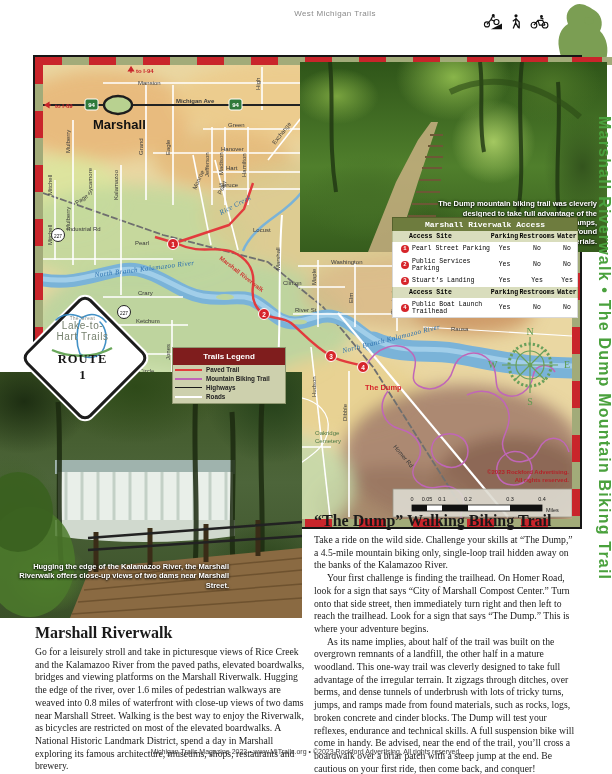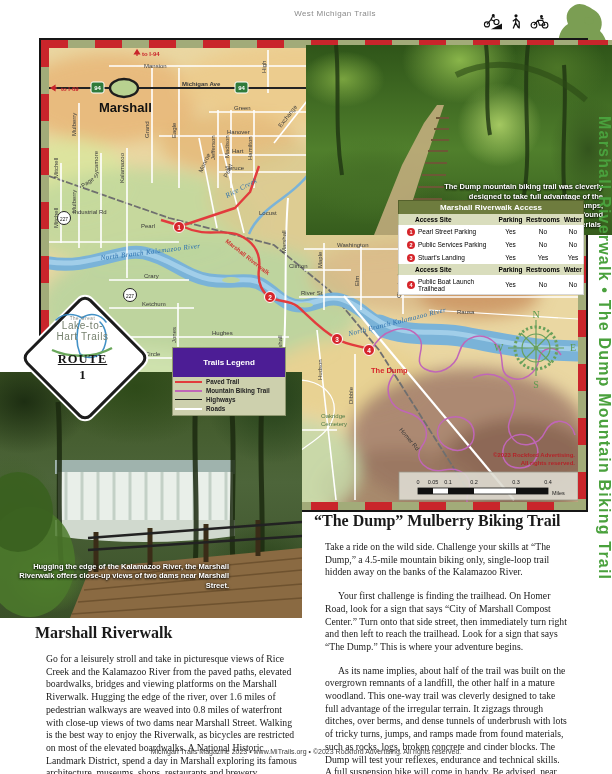--- a/index.html
+++ b/index.html
@@ -5,21 +5,21 @@
   html,body{margin:0;padding:0;background:#e8e8e8;}
   #page{position:relative;width:612px;height:774px;background:#fff;overflow:hidden;
         font-family:"Liberation Sans",sans-serif;}
   
   .hdr-title{position:absolute;top:9px;left:0;width:612px;text-align:center;
              font-size:8px;color:#8a8a8a;letter-spacing:.4px;padding-left:29px;}
   .hdr-icons{position:absolute;top:14px;left:483px;display:flex;gap:7px;}
   .hdr-icons svg{display:block;}
   .mi-state{position:absolute;top:2px;left:541px;}
   
-  #map-frame{position:absolute;left:35px;top:40px;width:545px;height:470px;outline:2px solid #161616;margin-left:6px;}
+  #map-frame{position:absolute;left:35px;top:57px;width:545px;height:470px;outline:2px solid #161616;}
   .strip{position:absolute;background:repeating-linear-gradient(90deg,#c9252b 0 27px,#a2ab79 27px 54px);}
   .strip.v{background:repeating-linear-gradient(180deg,#c9252b 0 27px,#a2ab79 27px 54px);}
   .strip.bt{top:0;left:0;width:577px;height:8px;}
   .strip.bb{bottom:0;left:0;right:0;height:8px;}
   .strip.bl{left:0;top:0;bottom:0;width:8px;}
   .strip.br{right:0;top:0;bottom:0;width:8px;}
   #map-svg{position:absolute;left:8px;top:8px;}
   .lbl{font-size:6px;fill:#3a3a3a;}
   .lblb{font-size:6px;fill:#3a3a3a;font-weight:bold;}
   .river-lbl{font-family:"Liberation Serif",serif;font-style:italic;font-size:7px;fill:#2a6fae;letter-spacing:.4px;}
@@ -38,66 +38,66 @@
       radial-gradient(55px 75px at 92% 55%,#33541d,transparent 70%),
       radial-gradient(90px 60px at 22% 72%,#456f26,transparent 72%),
       radial-gradient(60px 60px at 63% 42%,#a4c861,transparent 70%),
       radial-gradient(70px 50px at 40% 90%,#33551c,transparent 72%),
       linear-gradient(180deg,#2f5519,#507f2c 55%,#365c1d);}
   #photo-dump svg{position:absolute;left:0;top:0;}
   .cap{position:absolute;color:#fff;font-weight:bold;font-size:7.5px;line-height:1.25;
        text-shadow:0 1px 2px rgba(0,0,0,.95),0 0 3px rgba(0,0,0,.7);}
   #dump-cap{right:10px;bottom:6px;width:160px;text-align:right;}
   
-  #tables{position:absolute;left:357px;top:160px;width:186px;font-size:6.5px;z-index:4;}
+  #tables{position:absolute;left:357px;top:160px;width:186px;font-size:6.5px;z-index:4;font-family:Liberation Mono, monospace;}
   .tbl-title{background:#6e7c3e;color:#fff;font-weight:bold;font-size:8px;text-align:center;
              padding:2px 0;border:1px solid #55612c;border-bottom:none;}
   .tbl-cols,.tbl-row{display:grid;grid-template-columns:97px 29px 36px 24px;align-items:center;}
   .tbl-cols{background:#d9ddbd;font-weight:bold;padding:2px 0;border-left:1px solid #b9bf95;border-right:1px solid #b9bf95;}
   .tbl-row{background:#fff;padding:2.5px 0;border-left:1px solid #d8d8d8;border-right:1px solid #d8d8d8;}
   .tbl-row:last-child{border-bottom:1px solid #d8d8d8;}
   .c-site{padding-left:8px;display:flex;align-items:center;gap:3px;}
   .c-mid{text-align:center;}
   .num{display:inline-block;width:8px;height:8px;border-radius:50%;background:#d6252b;color:#fff;
        font-size:5.5px;font-weight:bold;text-align:center;line-height:8px;flex:0 0 8px;}
   
   #legend{position:absolute;left:172px;top:347px;width:112px;z-index:5;border:1px solid #8f9870;
           background:#cdd0ad;}
-  .leg-title{background:#4c1d95;color:#fff;font-weight:bold;font-size:8px;text-align:center;padding:10px 0;}
+  .leg-title{background:#7f1d1d;color:#fff;font-weight:bold;font-size:8px;text-align:center;padding:4px 0;}
   .leg-item{display:flex;align-items:center;height:9px;font-size:6.3px;font-weight:bold;color:#222;}
   .leg-line{width:27px;height:0;border-top-style:solid;margin:0 4px 0 2px;flex:0 0 27px;}
   
   #logo-diamond{position:absolute;left:39px;top:312px;width:86px;height:86px;background:#fff;
     border:3px solid #1c1c1c;border-radius:9px;transform:rotate(45deg);z-index:6;
     box-shadow:0 0 0 2px #fff;}
   #logo-content{position:absolute;left:20px;top:316px;width:125px;text-align:center;z-index:7;}
   #logo-content .mi-out{position:absolute;left:30px;top:-12px;opacity:.9;}
   .logo-tag{font-size:4.5px;color:#7e837a;letter-spacing:.6px;position:relative;}
   .logo-l1,.logo-l2{font-size:10px;color:#76816f;letter-spacing:.6px;position:relative;line-height:1.08;}
   .logo-route{font-family:"Liberation Serif",serif;font-weight:bold;font-size:12.5px;color:#161616;
-              letter-spacing:1px;position:relative;margin-top:9px;text-decoration:underline;}
+              letter-spacing:1px;position:relative;margin-top:9px;}
   .logo-num{font-family:"Liberation Serif",serif;font-weight:bold;font-size:13px;color:#161616;position:relative;}
   
   #photo-river{position:absolute;left:0;top:372px;width:302px;height:246px;overflow:hidden;z-index:3;
     background:
       radial-gradient(90px 70px at 8% 12%,#1d2e12,transparent 75%),
       radial-gradient(120px 80px at 45% 6%,#2e4a19,transparent 72%),
       radial-gradient(90px 90px at 90% 10%,#24401a,transparent 75%),
       radial-gradient(70px 90px at 4% 60%,#3c5d22,transparent 72%),
       radial-gradient(60px 50px at 16% 84%,#57852f,transparent 70%),
       radial-gradient(80px 60px at 88% 78%,#2c451c,transparent 75%),
       linear-gradient(180deg,#3d5524,#4d653a 45%,#3a4f28);}
   #photo-river svg{position:absolute;left:0;top:0;}
   #river-cap{left:14px;bottom:28px;width:215px;text-align:right;}
   
   .article{position:absolute;font-family:"Liberation Serif",serif;color:#1a1a1a;}
   #art-river{left:35px;top:624px;width:274px;}
   #art-dump{left:314px;top:512px;width:264px;}
   .art-h{font-size:16px;font-weight:bold;margin:0 0 4px 0;}
-  .art-p{font-size:9.7px;line-height:1.31;margin:11px;}
+  .art-p{font-size:9.7px;line-height:1.31;margin:0;}
   .art-p.ind{text-indent:13px;}
   
   #side-title{position:absolute;top:116px;right:-1px;height:600px;writing-mode:vertical-rl;
     font-size:16px;font-weight:bold;color:#4aa13d;letter-spacing:1.2px;white-space:nowrap;z-index:8;}
   
   #footer{position:absolute;left:0;top:748px;width:612px;text-align:center;font-size:7px;color:#3d3d3d;}
 </style>
 </head>
 <body>
 
@@ -505,21 +505,21 @@
       <ellipse cx="18" cy="140" rx="35" ry="40" fill="#3a601f" opacity=".9"></ellipse>
     </svg>
     <div id="river-cap" class="cap">Hugging the edge of the Kalamazoo River, the Marshall Riverwalk offers close-up views of two dams near Marshall Street.</div>
   </div>
 
   <div class="article" id="art-river">
     <h2 class="art-h">Marshall Riverwalk</h2>
     <p class="art-p">Go for a leisurely stroll and take in picturesque views of Rice Creek and the Kalamazoo River from the paved paths, elevated boardwalks, bridges and viewing platforms on the Marshall Riverwalk. Hugging the edge of the river, over 1.6 miles of pedestrian walkways are weaved into 0.8 miles of waterfront with close-up views of two dams near Marshall Street. Walking is the best way to enjoy the Riverwalk, as bicycles are restricted on most of the elevated boardwalks. A National Historic Landmark District, spend a day in Marshall exploring its famous architecture, museums, shops, restaurants and brewery.</p>
   </div>
   <div class="article" id="art-dump">
-    <h2 class="art-h">“The Dump” Mulberry Biking Trail</h2>
+    <h2 class="art-h">“The Dump” Walking Biking Trail</h2>
     <p class="art-p">Take a ride on the wild side. Challenge your skills at “The Dump,” a 4.5-mile mountain biking only, single-loop trail hidden away on the banks of the Kalamazoo River.</p>
     <p class="art-p ind">Your first challenge is finding the trailhead. On Homer Road, look for a sign that says “City of Marshall Compost Center.” Turn onto that side street, then immediately turn right and then left to reach the trailhead. Look for a sign that says “The Dump.” This is where your adventure begins.</p>
     <p class="art-p ind">As its name implies, about half of the trail was built on the overgrown remnants of a landfill, the other half in a mature woodland. This one-way trail was cleverly designed to take full advantage of the irregular terrain. It zigzags through ditches, over berms, and dense tunnels of underbrush with lots of tricky turns, jumps, and ramps made from found materials, such as rocks, logs, broken concrete and cinder blocks. The Dump will test your reflexes, endurance and technical skills. A full suspension bike will come in handy. Be advised, near the end of the trail, you’ll cross a boardwalk over a briar patch with a steep jump at the end. Be cautious on your first ride, then come back, and conquer!</p>
   </div>
 
   <div id="side-title">Marshall Riverwalk • The Dump Mountain Biking Trail</div>
 
   <div id="footer">Michigan Trails Magazine 2023 • www.MiTrails.org • ©2023 Rockford Advertising. All rights reserved.</div>
 
 </div>

